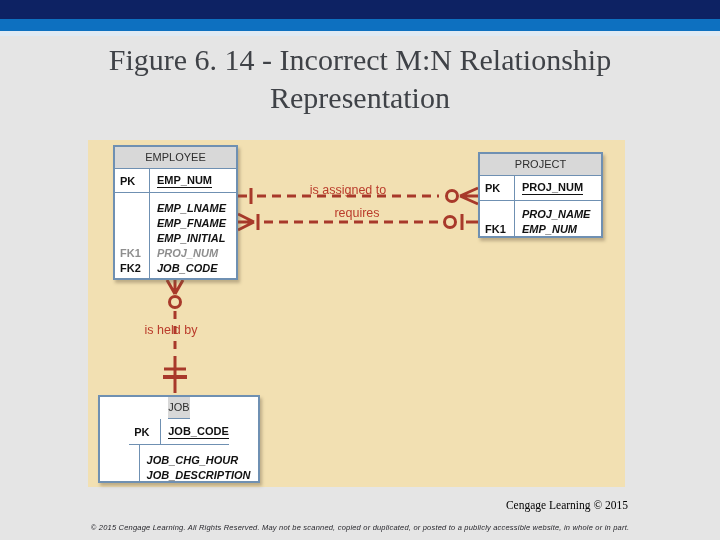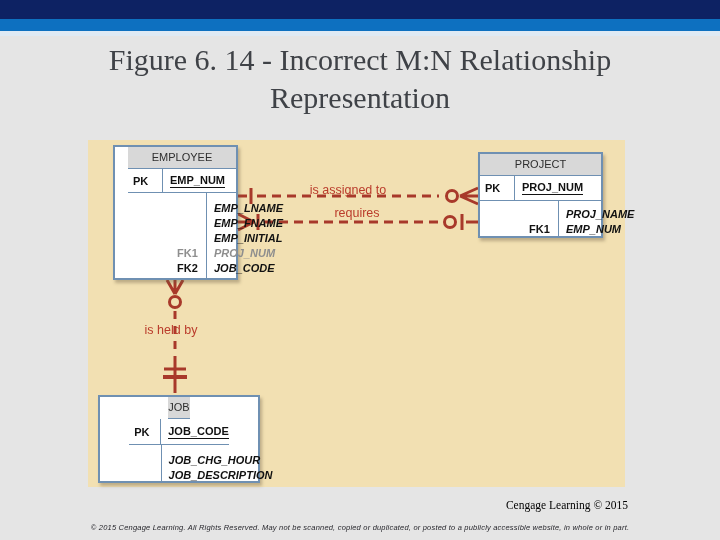--- a/index.html
+++ b/index.html
@@ -12,37 +12,37 @@
   
   .title{position:absolute;left:0;top:41px;width:720px;text-align:center;
          font-family:"Liberation Serif",serif;font-size:30px;line-height:38px;
          font-weight:400;color:#3f4247;}
   
   .panel{position:absolute;left:88px;top:140px;width:537px;height:347px;background:#f2e0b2;}
   .panel svg{position:absolute;left:0;top:0;pointer-events:none;}
   
   .er-table{position:absolute;background:#ffffff;border:2px solid #6f90b2;box-sizing:border-box;
             box-shadow:2px 3px 3px rgba(110,95,70,0.4);display:flex;flex-direction:column;}
-  .t-employee{left:25px;top:5px;width:125px;height:135px;padding-left:13px;}
+  .t-employee{left:25px;top:5px;width:125px;height:135px;}
   .t-project{left:390px;top:12px;width:125px;height:86px;}
   .t-job{left:10px;top:255px;width:162px;height:88px;align-items:center;}
   .er-head{height:21px;line-height:21px;flex:none;background:#d8d8d8;
            border-bottom:1.5px solid #6f90b2;text-align:center;font-size:11px;color:#2e2e2e;}
   .er-pkrow{flex:none;display:flex;border-bottom:1.5px solid #6f90b2;height:23px;}
   .t-project .er-pkrow{height:24px;}
   .t-job .er-pkrow{height:25px;}
   .er-keycell{width:35px;flex:none;border-right:1.5px solid #6f90b2;display:flex;align-items:center;
               padding-left:5px;box-sizing:border-box;font-weight:bold;font-size:11px;color:#111;}
   .t-job .er-keycell{width:32px;}
   .er-attrcell{flex:1;display:flex;align-items:center;padding-left:7px;
                font-weight:bold;font-size:11px;color:#111;}
   .u{border-bottom:1.5px solid #111;padding-bottom:1px;}
   .er-body{flex:1;display:flex;}
   .er-body .keycol{width:35px;flex:none;border-right:1.5px solid #6f90b2;box-sizing:border-box;
-                   padding-top:8px;margin-left:44px;}
+                   padding-top:8px;}
   .t-job .er-body .keycol{width:32px;}
   .er-body .attrcol{flex:1;padding-top:8px;padding-left:7px;font-style:italic;}
   .t-project .er-body .keycol,.t-project .er-body .attrcol{padding-top:6px;}
   .line{height:15px;line-height:15px;font-size:11px;font-weight:bold;color:#111;white-space:nowrap;}
   .keycol .line{padding-left:5px;}
   .line.gray{color:#8e8e8e;}
   
   .rel-label{position:absolute;transform:translateX(-50%);font-size:12.5px;color:#ba3b2b;
              white-space:nowrap;}
   

